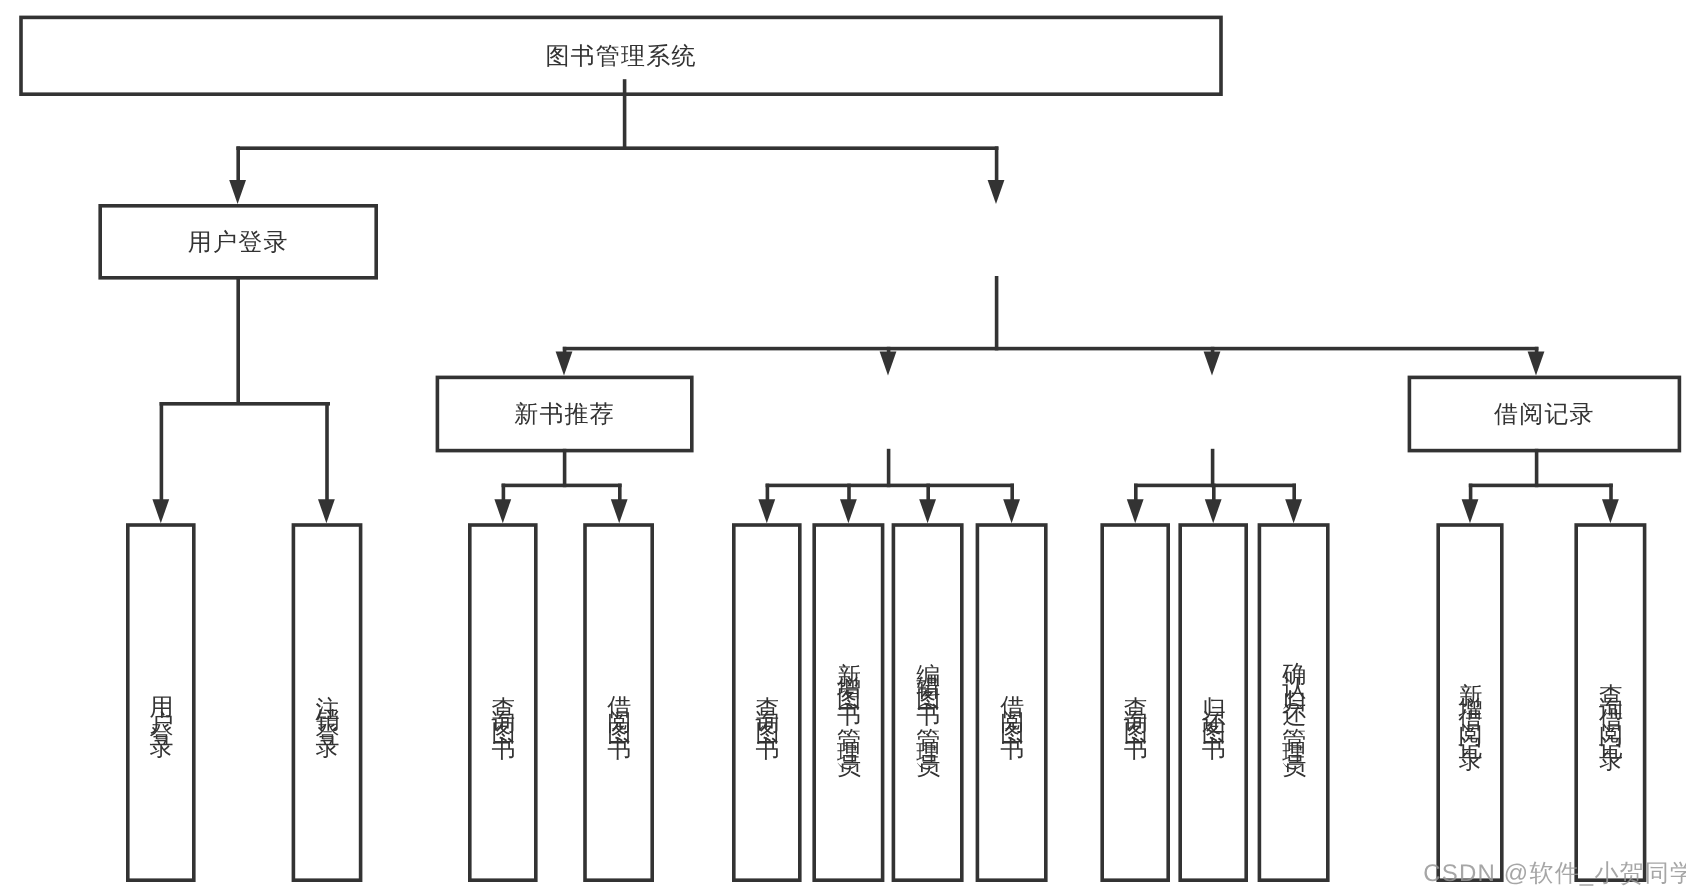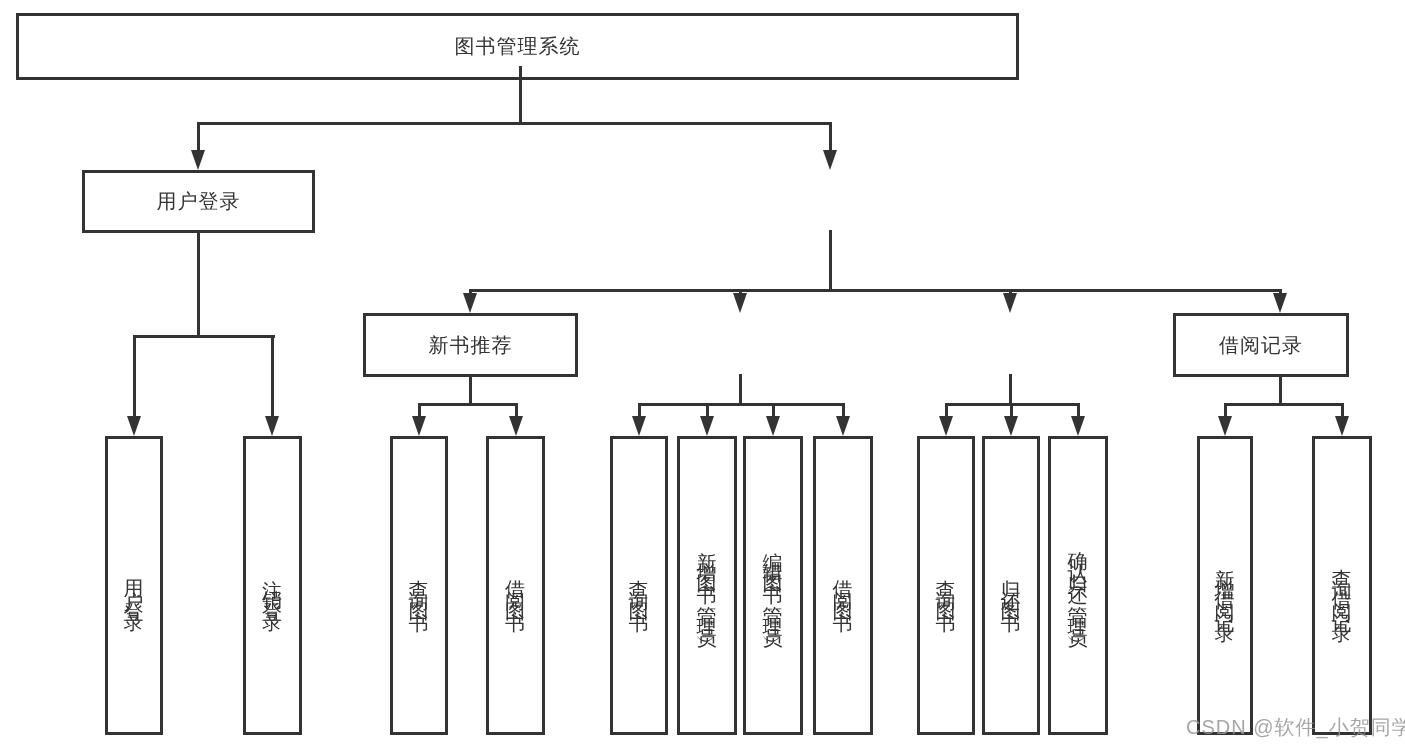--- a/index.html
+++ b/index.html
@@ -84,21 +84,21 @@
   <div class="vline" style="left:738.5px;top:289px;height:7px"></div>
   <div class="arrow" style="left:733px;top:293px"></div>
   <div class="vline" style="left:1008.5px;top:289px;height:7px"></div>
   <div class="arrow" style="left:1003px;top:293px"></div>
   <div class="vline" style="left:1278.5px;top:289px;height:7px"></div>
   <div class="arrow" style="left:1273px;top:293px"></div>
 
   <div class="box" style="left:363px;top:313px;width:215px;height:64px">
     <span>新书推荐</span>
   </div>
-  <div class="box" style="left:1173px;top:313px;width:176px;height:64px">
+  <div class="box" style="left:1173px;top:313px;width:228px;height:64px">
     <span>借阅记录</span>
   </div>
 
   <div class="vline" style="left:468.5px;top:374px;height:32px"></div>
   <div class="hline" style="left:417.5px;top:403px;width:100px"></div>
   <div class="vline" style="left:417.5px;top:403px;height:15px"></div>
   <div class="arrow" style="left:412px;top:416px"></div>
   <div class="vline" style="left:514.5px;top:403px;height:15px"></div>
   <div class="arrow" style="left:509px;top:416px"></div>
 

